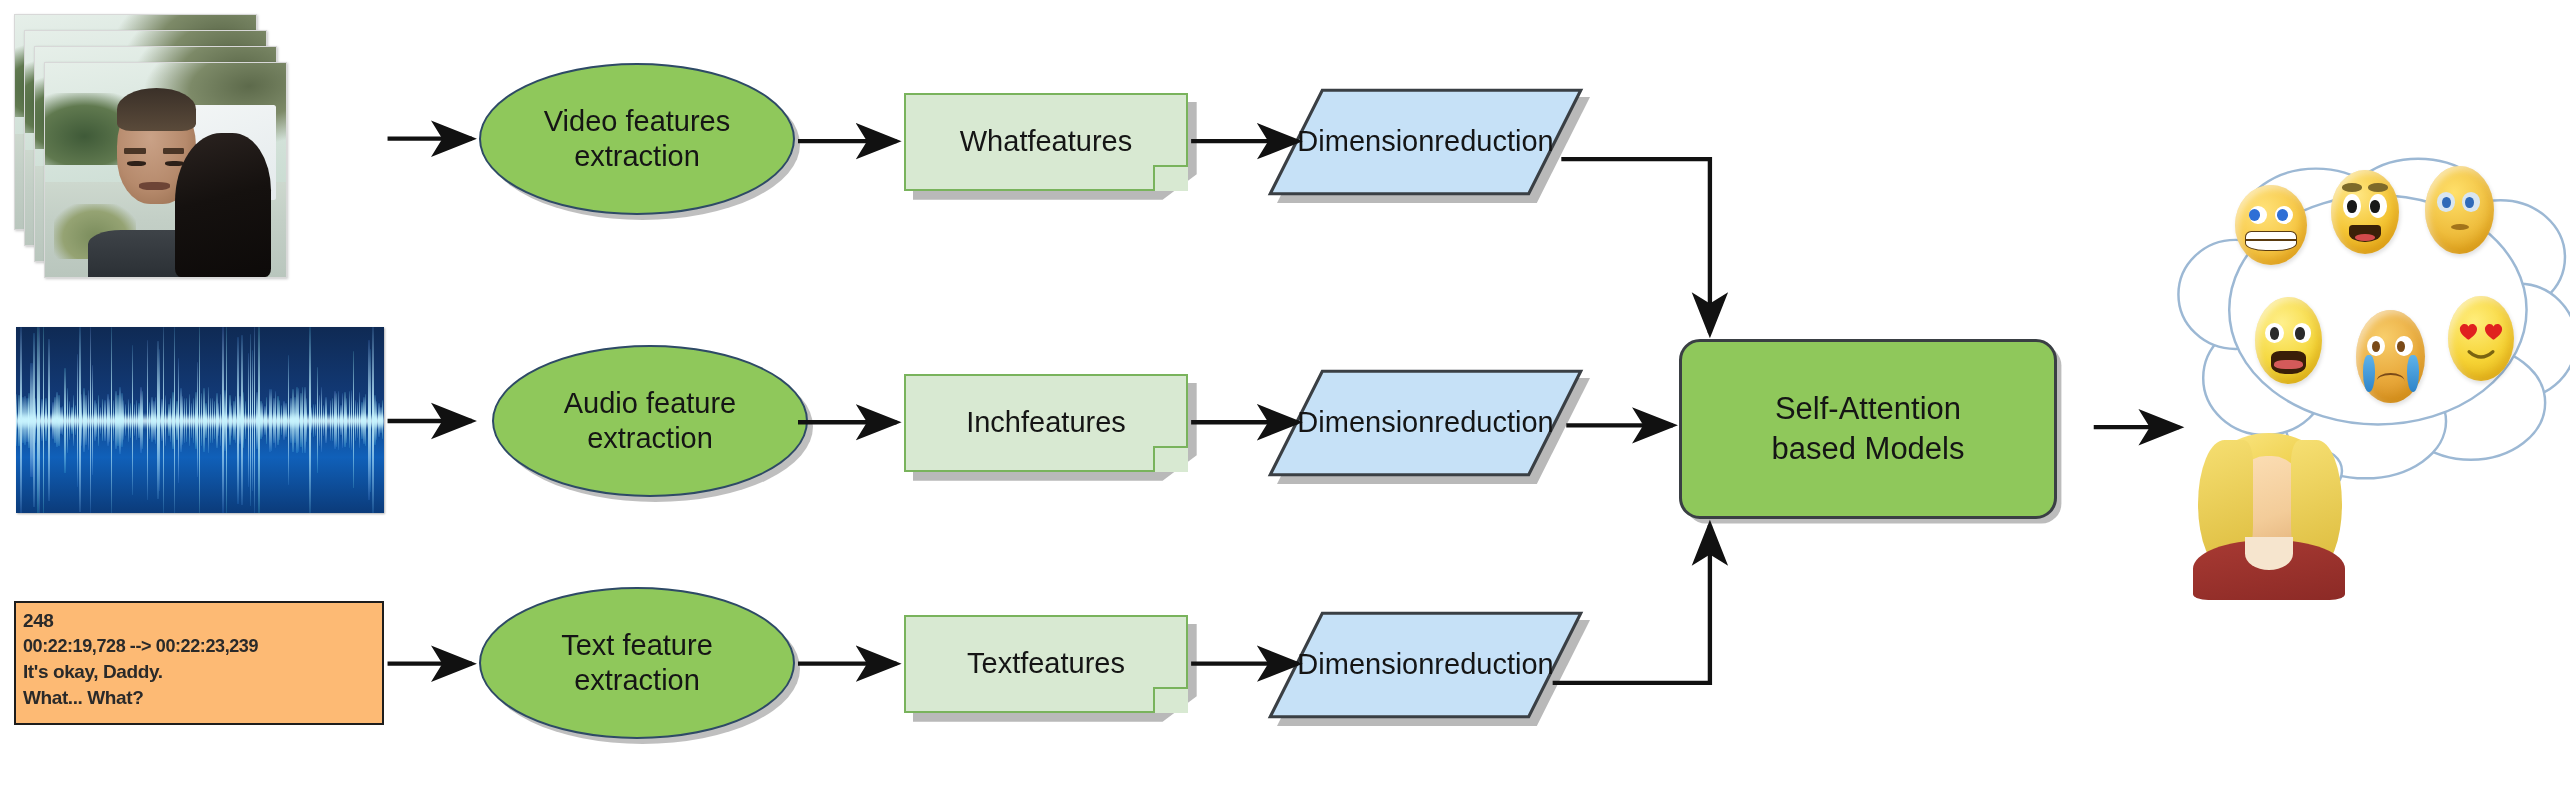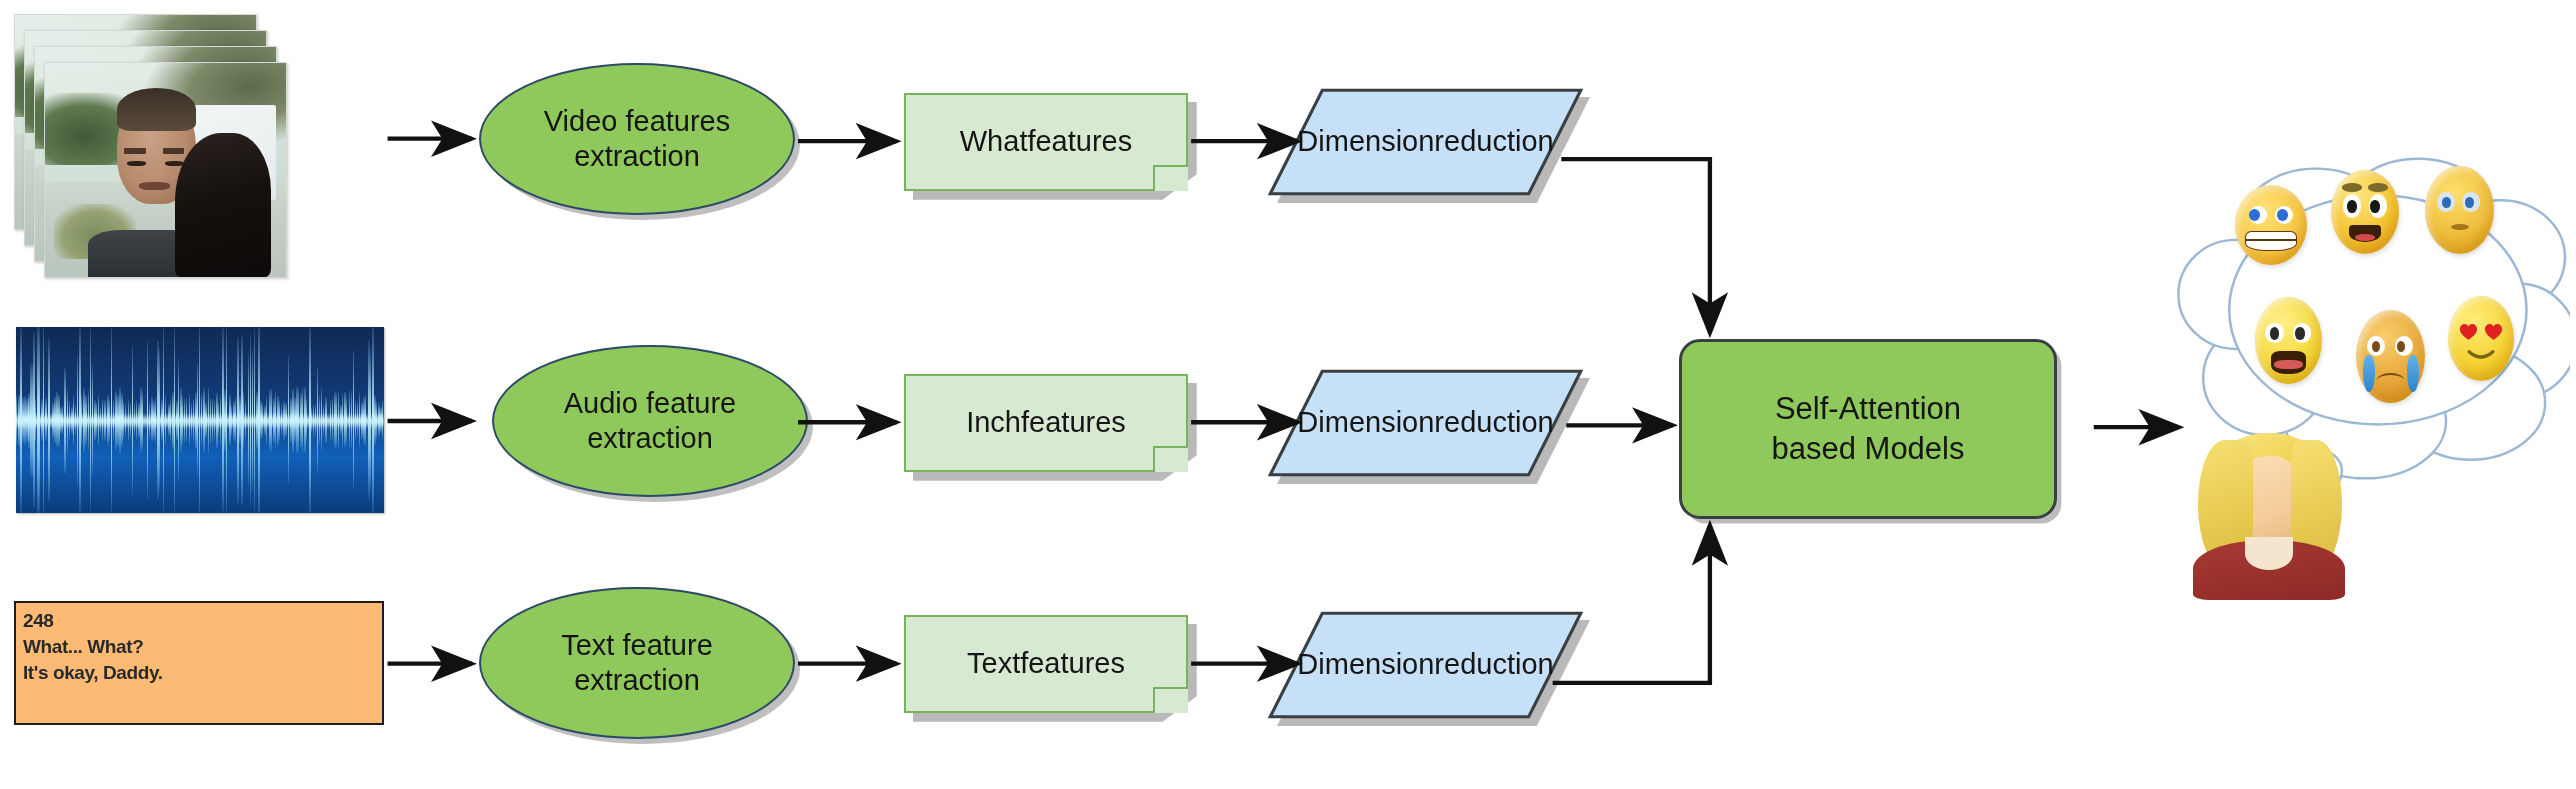--- a/index.html
+++ b/index.html
@@ -434,22 +434,23 @@
     <div class="bar" style="left: 356px; height: 186px; bottom: 0px; background: linear-gradient(rgba(106, 179, 255, 0.15) 0%, rgba(200, 245, 255, 0.95) 48%, rgba(81, 179, 255, 0.15) 100%); width: 2.6px;"></div>
     <div class="bar" style="left: 358px; height: 50px; bottom: 68px; background: linear-gradient(rgba(94, 209, 255, 0.15) 0%, rgba(200, 245, 255, 0.95) 48%, rgba(63, 209, 255, 0.15) 100%); width: 2.1px;"></div>
     <div class="bar" style="left: 360px; height: 39px; bottom: 73px; background: linear-gradient(rgba(96, 185, 255, 0.15) 0%, rgba(200, 245, 255, 0.95) 48%, rgba(83, 185, 255, 0.15) 100%); width: 1.3px;"></div>
     <div class="bar" style="left: 362px; height: 34px; bottom: 76px; background: linear-gradient(rgba(76, 166, 255, 0.15) 0%, rgba(200, 245, 255, 0.95) 48%, rgba(72, 166, 255, 0.15) 100%); width: 2.4px;"></div>
     <div class="bar" style="left: 364px; height: 26px; bottom: 80px; background: linear-gradient(rgba(114, 190, 255, 0.15) 0%, rgba(200, 245, 255, 0.95) 48%, rgba(93, 190, 255, 0.15) 100%); width: 2.7px;"></div>
     <div class="bar" style="left: 366px; height: 39px; bottom: 74px; background: linear-gradient(rgba(88, 239, 255, 0.15) 0%, rgba(200, 245, 255, 0.95) 48%, rgba(92, 239, 255, 0.15) 100%); width: 1.7px;"></div>
   </div>
 
 <div class="srt-box" style="left:13.6px;top:601px;width:370px;height:124px;">
   <div class="srt-line">248</div>
+  <div class="srt-line" style="font-size:18px;">00:22:19,728 --&gt; 00:22:23,239</div>
+  <div class="srt-line">It's okay, Daddy.</div>
   <div class="srt-line">What... What?</div>
-  <div class="srt-line">It's okay, Daddy.</div>
 </div>
 
 <div class="ellipse" style="left:479px;top:63px;width:316px;height:152px;">
   <div class="lbl">
     <span>Video features</span><br><span>extraction</span>
   </div>
 </div>
 
 <div class="docshape" style="left:904px;top:93px;width:284px;height:98px;">
   <div class="shadow"></div>

